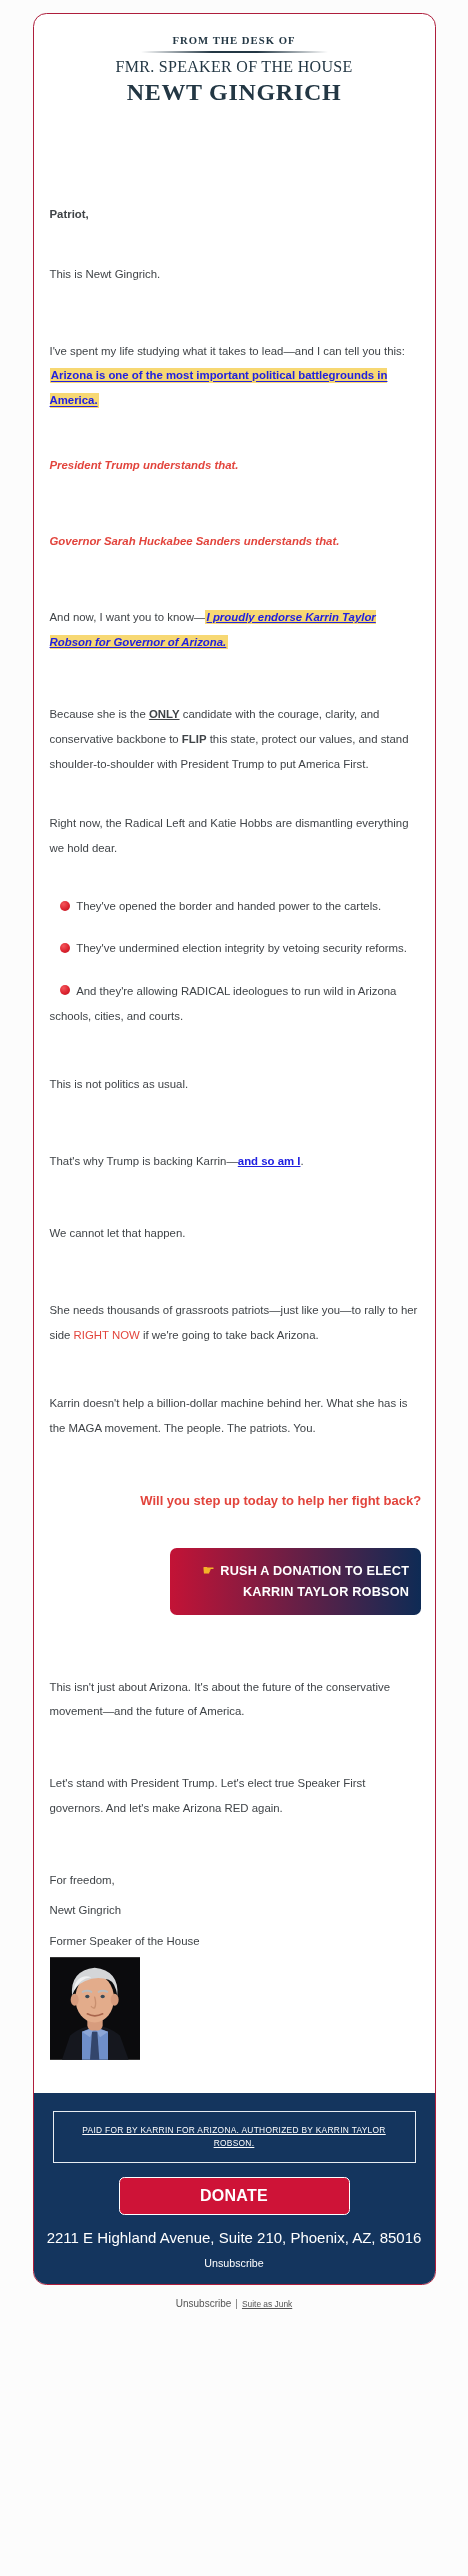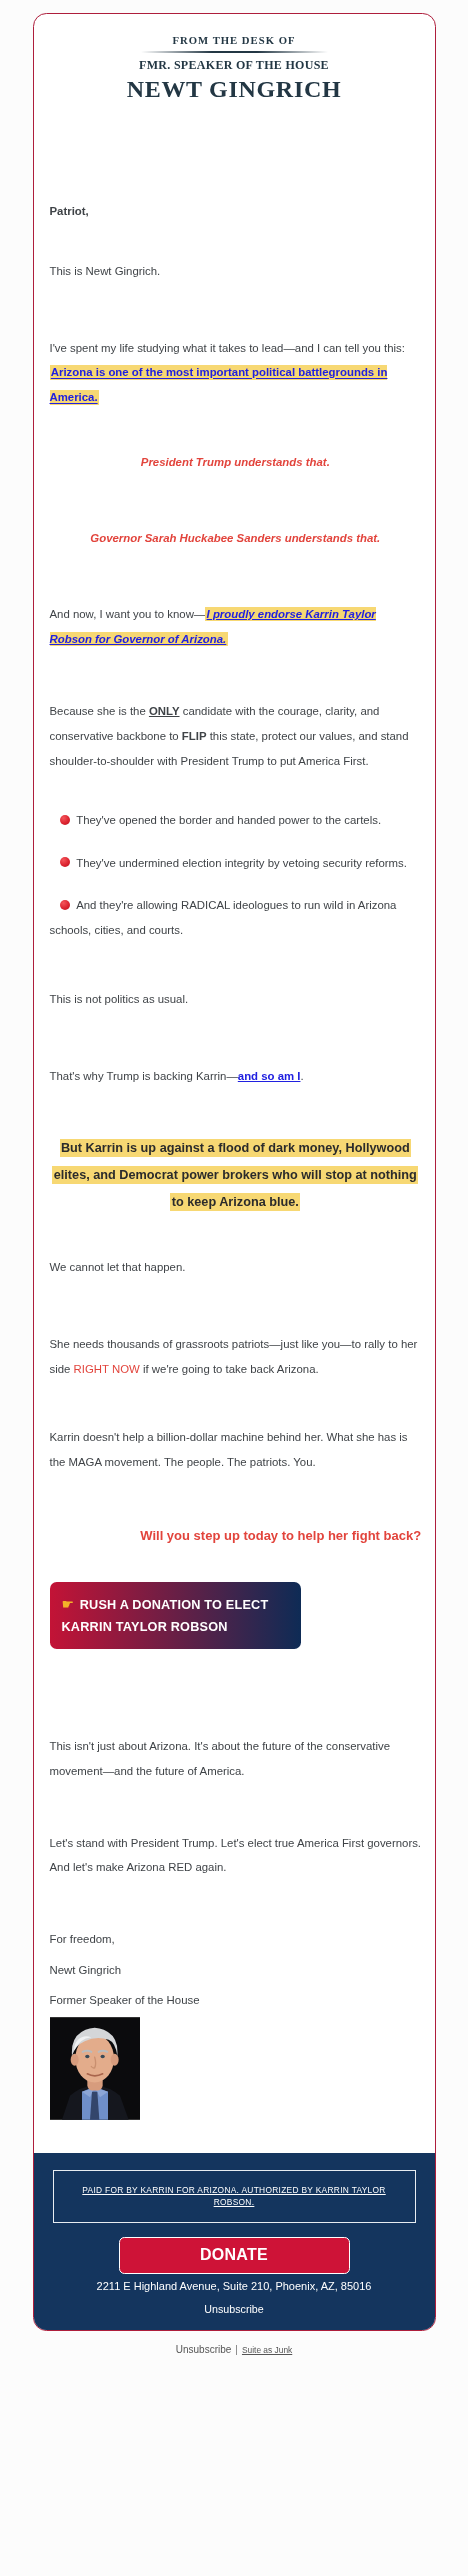--- a/index.html
+++ b/index.html
@@ -23,21 +23,21 @@
     font-family:"Liberation Serif","DejaVu Serif",serif;
     font-size:10.7px; letter-spacing:1px; font-weight:600;text-align:center;
   }
   .head-divider{
     width:187px; height:2px; margin:4.7px auto 5.4px;
     background:linear-gradient(90deg, rgba(35,55,68,0) 0%, #233744 38%, #233744 62%, rgba(35,55,68,0) 100%);
     border:none;
   }
   .head-line1{
     font-family:"Liberation Serif","DejaVu Serif",serif;
-    font-size:12px; font-weight:700; letter-spacing:0.3px;
+    font-size:16px; font-weight:400; letter-spacing:0.3px;
   }
   .head-line2{
     font-family:"Liberation Serif","DejaVu Serif",serif;
     font-size:24px; font-weight:700; letter-spacing:0.7px; margin-top:2.7px;
   }
   
   .content{ padding:0 13.4px 0 16px; color:#3F4347; }
   .content p{ font-size:11.4px; line-height:2.18; margin:0 0 52px; }
   p.salutation{ margin-top:96px; font-weight:700; margin-bottom:35px; }
   p.mb-76{ margin-bottom:51px; }
@@ -46,40 +46,40 @@
   p.mb-50{ margin-bottom:33px; }
   p.mb-71{ margin-bottom:47px; }
   p.mb-64{ margin-bottom:43px; }
   p.bullet{ margin-bottom:17.4px; text-indent:10.7px; }
   p.bullet.last{ margin-bottom:44px; }
   .dot{
     display:inline-block; width:10px; height:10px; border-radius:50%;
     background:radial-gradient(circle at 35% 30%, #F4555A 0%, #DC2430 55%, #B5121D 100%);
     margin-right:6px; vertical-align:-0.7px;
   }
-  .red-em{ color:#E2443C; font-weight:700; font-style:italic;text-align:center; }
+  .red-em{ color:#E2443C; font-weight:700; font-style:italic; }
   .hl-link{
     color:#2020E0; font-weight:700; text-decoration:underline;
     background:#F7D873; padding:1.3px 1.3px;
   }
   .hl-link.it{ font-style:italic; }
   .blue-link{ color:#2020E0; font-weight:700; text-decoration:underline; }
   .u-b{ font-weight:700; text-decoration:underline; }
   .b{ font-weight:700; }
   .red-b{ color:#E2443C; font-weight:400; }
   p.center-hl{
     text-align:center; font-weight:700; color:#2B2B2B;
     font-size:12.7px; line-height:2.1; margin-bottom:40px;
   }
   p.center-hl .hl{ background:#F7D873; padding:2px 1.3px; box-decoration-break:clone; -webkit-box-decoration-break:clone; }
   p.center-red{
     text-align:right; color:#E2443C; font-weight:700; font-size:13px; margin-bottom:32px;
   }
   
-  .cta-wrap{ text-align:left; margin:0 0 85px; }
+  .cta-wrap{ text-align:right; margin:0 0 60px; }
   .cta-btn{
     display:inline-block; width:227px;
     background:linear-gradient(90deg,#C31336 0%,#0E2B55 100%);
     border-radius:6.7px; padding:11.4px 12px;
     color:#FFFFFF; font-weight:700; font-size:12.7px; line-height:1.65;
     text-decoration:none; letter-spacing:0.2px;
   }
   .pointer{ color:#F3B229; margin-right:5.4px; font-size:14px; }
   
   p.sig{ margin-bottom:5.4px; }
@@ -93,21 +93,21 @@
   .disclaimer-box{
     width:345px; margin:0 auto; border:0.7px solid #E8EDF2;
     padding:12.7px 8px; color:#FFFFFF; font-size:8.4px; letter-spacing:0.3px; line-height:1.5;text-decoration:underline;
   }
   .donate-btn{
     display:block; width:231px; margin:14px auto 0; box-sizing:border-box;
     background:#CE1337; border:0.7px solid #FFFFFF; border-radius:5.4px;
     color:#FFFFFF; font-weight:700; font-size:16px; letter-spacing:0.3px;
     padding:8.7px 0; cursor:pointer; font-family:inherit;
   }
-  .footer-address{ color:#FFFFFF; font-size:11px; margin-top:6px; }
+  .footer-address{ color:#FFFFFF; font-size:15px; margin-top:14px; }
   .footer-unsub{ color:#FFFFFF; font-size:10.7px; margin-top:11.4px; display:inline-block; text-decoration:none; }
   
   .post-footer{ text-align:center; margin:12.7px 0 6.7px; color:#555555; font-size:10px; }
   .post-footer .sep{ margin:0 4px; color:#777777; }
   .junk-link{ color:#555555; font-size:8.4px; text-decoration:underline; }
   .unsub-link{ color:#555555; text-decoration:none; }
 </style>
 </head>
 <body>
 
@@ -129,49 +129,49 @@
     <p class="mb-60"><span>I've spent my life studying what it takes to lead—and I can tell you this: </span><a href="#" class="hl-link">Arizona is one of the most important political battlegrounds in America.</a></p>
 
     <p class="red-em mb-76">President Trump understands that.</p>
 
     <p class="red-em mb-76">Governor Sarah Huckabee Sanders understands that.</p>
 
     <p class="mb-71"><span>And now, I want you to know—</span><a href="#" class="hl-link it">I proudly endorse Karrin Taylor Robson for Governor of Arizona.</a></p>
 
     <p class="mb-53"><span>Because she is the </span><span class="u-b">ONLY</span><span> candidate with the courage, clarity, and conservative backbone to </span><span class="b">FLIP</span><span> this state, protect our values, and stand shoulder-to-shoulder with President Trump to put America First.</span></p>
 
+    <p class="mb-50">Right now, the Radical Left and Katie Hobbs are dismantling everything we hold dear.</p>
 
     <p class="bullet"><span class="dot"></span><span>They've opened the border and handed power to the cartels.</span></p>
 
     <p class="bullet"><span class="dot"></span><span>They've undermined election integrity by vetoing security reforms.</span></p>
 
     <p class="bullet last"><span class="dot"></span><span>And they're allowing RADICAL ideologues to run wild in Arizona schools, cities, and courts.</span></p>
 
     <p>This is not politics as usual.</p>
 
 
     <p class="mb-71"><span>That's why Trump is backing Karrin—</span><a href="#" class="blue-link">and so am I</a><span>.</span></p>
 
-    <p class="center-hl"><span class="hl">But Karrin is up against a flood of dark money, Hollywood elites, and Democrat power brokers who will stop at nothing to keep Arizona blue.</span></p>
 
     <p>We cannot let that happen.</p>
 
     <p class="mb-64"><span>She needs thousands of grassroots patriots—just like you—to rally to her side </span><span class="red-b">RIGHT NOW</span><span> if we're going to take back Arizona.</span></p>
 
     <p class="mb-71">Karrin doesn't help a billion-dollar machine behind her. What she has is the MAGA movement. The people. The patriots. You.</p>
 
     <p class="center-red">Will you step up today to help her fight back?</p>
 
     <div class="cta-wrap">
       <a href="#" class="cta-btn"><span class="pointer">☛</span><span>RUSH A DONATION TO ELECT KARRIN TAYLOR ROBSON</span></a>
     </div>
 
     <p class="mb-71">This isn't just about Arizona. It's about the future of the conservative movement—and the future of America.</p>
 
-    <p class="mb-71">Let's stand with President Trump. Let's elect true America First governors. And let's make Arizona RED again.</p>
+    <p class="mb-71">Let's stand with President Trump. Let's elect true Speaker First governors. And let's make Arizona RED again.</p>
 
     <p class="sig">For freedom,</p>
     <p class="sig">Newt Gingrich</p>
     <p class="sig-last">Former Speaker of the House</p>
 
     <svg class="photo" width="90" height="103" viewBox="0 0 135 154" aria-hidden="true">
       <rect x="0" y="0" width="135" height="154" fill="#0B0B0D"></rect>
 
       <path d="M18 154 L30 118 Q45 104 67 102 Q90 104 105 118 L118 154 Z" fill="#15171E"></path>
 

